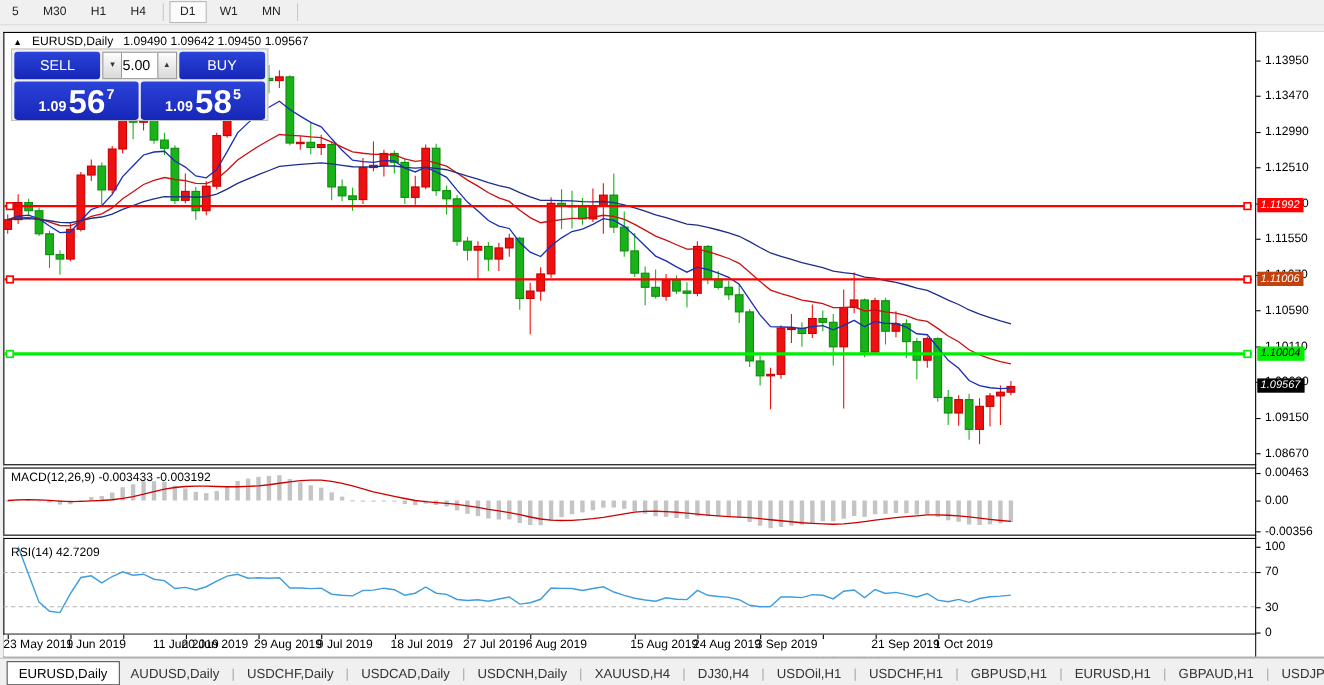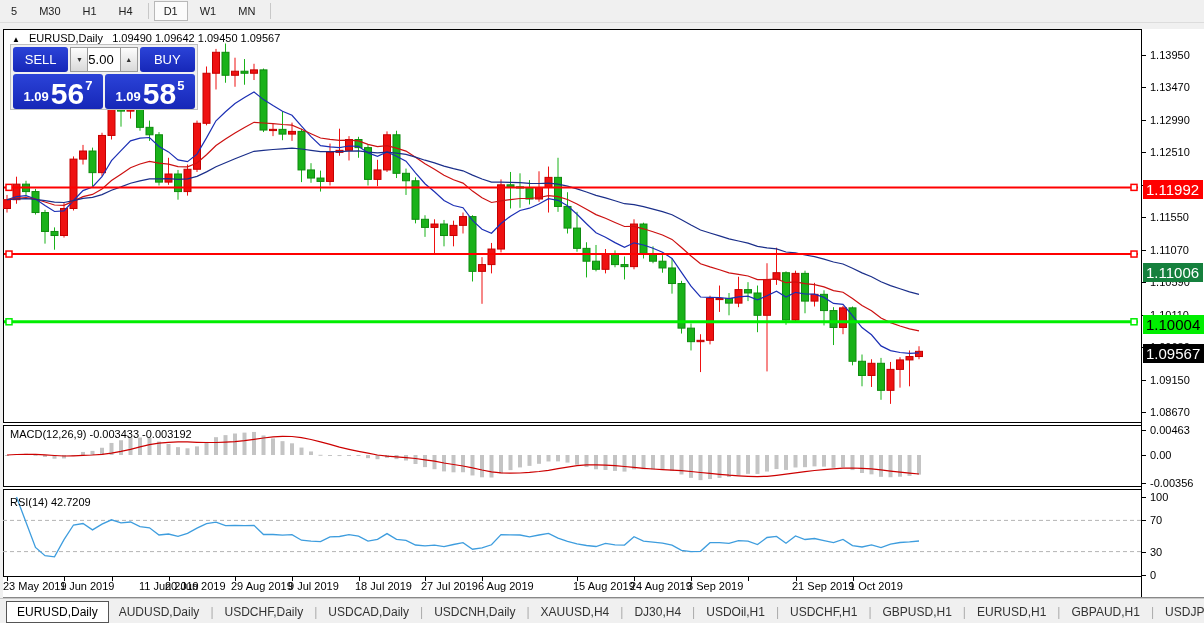--- a/index.html
+++ b/index.html
@@ -30,29 +30,29 @@
   .axis-line{position:absolute;top:29px;height:568px;width:1px;background:#000;left:1141px;}
   .chart-header{
     position:absolute;left:12px;top:32px;font-size:11px;color:#000;white-space:nowrap;z-index:5;
   }
   .chart-header .tri{font-size:8px;margin-right:6px;}
   .ind-label{position:absolute;font-size:11px;color:#000;white-space:nowrap;z-index:5;}
   
   .right-axis{position:absolute;left:1142px;top:29px;width:62px;height:568px;background:#fff;}
   .tick-label{position:absolute;left:8px;font-size:11px;color:#000;white-space:nowrap;}
   .tick-dash{position:absolute;left:0;width:4px;height:1px;background:#000;}
-  .price-tag{position:absolute;left:1px;font-size:15px;padding:1px 4px 1px 3px;white-space:nowrap;z-index:6;}
+  .price-tag{position:absolute;left:1px;font-size:10px;padding:1px 4px 1px 3px;white-space:nowrap;z-index:6;font-style:italic;}
   
   .date-axis{position:absolute;left:3px;top:577px;width:1138px;height:20px;background:#fff;}
   .date-label{position:absolute;top:3px;font-size:11px;color:#000;white-space:nowrap;}
   .date-tick{position:absolute;top:0;width:1px;height:4px;background:#000;}
   .frame-bottom{position:absolute;left:3px;top:597px;width:1201px;height:1px;background:#888;}
   
   .trade-panel{
-    position:absolute;left:10px;top:44px;width:188px;height:66px;z-index:8;
+    position:absolute;left:10px;top:44px;width:234px;height:66px;z-index:8;
     background:#f0f0f0;border:1px solid #c0c0c0;box-sizing:border-box;padding:2px;
   }
   .tp-row1{display:flex;height:25px;}
   .tp-btn{
     color:#fff;font-size:13px;display:flex;align-items:center;justify-content:center;
     background:linear-gradient(#2b43d8,#1627b8);border-radius:3px;cursor:pointer;
   }
   .tp-sell,.tp-buy{width:82px;}
   .spinner{flex:1;display:flex;margin:0 2px;}
   .spin-btn{width:16px;background:linear-gradient(#fdfdfd,#d9d9d9);border:1px solid #9a9a9a;
@@ -481,21 +481,21 @@
     <div class="tick-label" style="top: 448px;">-0.00356</div>
     <div class="tick-dash" style="top: 468px;"></div>
     <div class="tick-label" style="top: 462px;">100</div>
     <div class="tick-dash" style="top: 491px;"></div>
     <div class="tick-label" style="top: 485px;">70</div>
     <div class="tick-dash" style="top: 523px;"></div>
     <div class="tick-label" style="top: 517px;">30</div>
     <div class="tick-dash" style="top: 546px;"></div>
     <div class="tick-label" style="top: 540px;">0</div>
     <div class="price-tag" style="top: 151px; background: rgb(255, 0, 0); color: rgb(255, 255, 255);">1.11992</div>
-    <div class="price-tag" style="top: 234px; background: #15803d; color: rgb(255, 255, 255);">1.11006</div>
+    <div class="price-tag" style="top: 218px; background: #c2410c; color: rgb(255, 255, 255);">1.11006</div>
     <div class="price-tag" style="top: 286px; background: rgb(0, 238, 0); color: rgb(0, 0, 0);">1.10004</div>
     <div class="price-tag" style="top: 315px; background: rgb(0, 0, 0); color: rgb(255, 255, 255);">1.09567</div>
   </div>
 <div class="axis-line"></div>
 
 <div class="date-axis">
     <div class="date-tick" style="left: 4px;"></div>
     <div class="date-label" style="left: 0px;">23 May 2019</div>
     <div class="date-tick" style="left: 61px;"></div>
     <div class="date-label" style="left: 57px;">1 Jun 2019</div>

